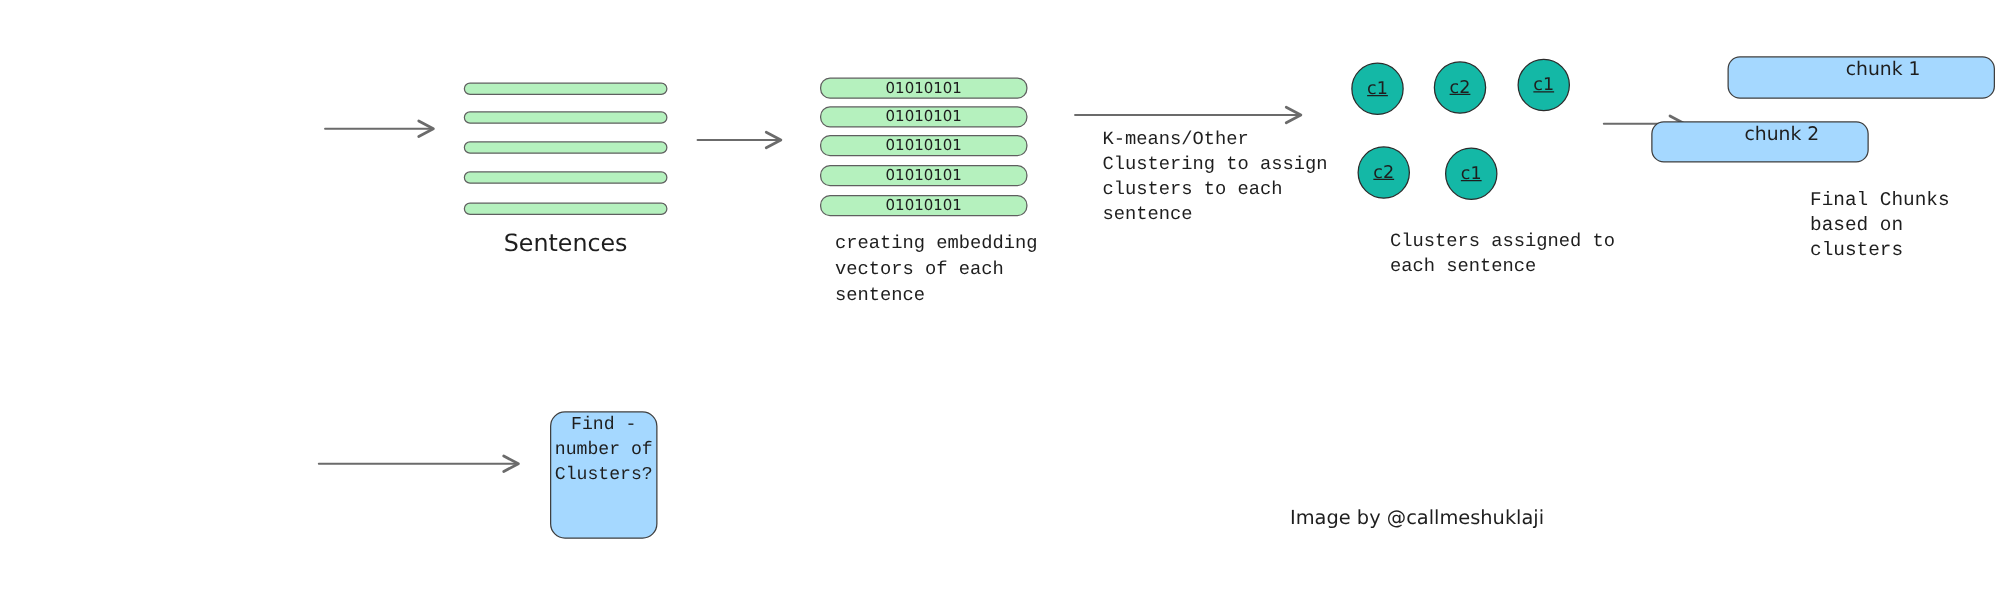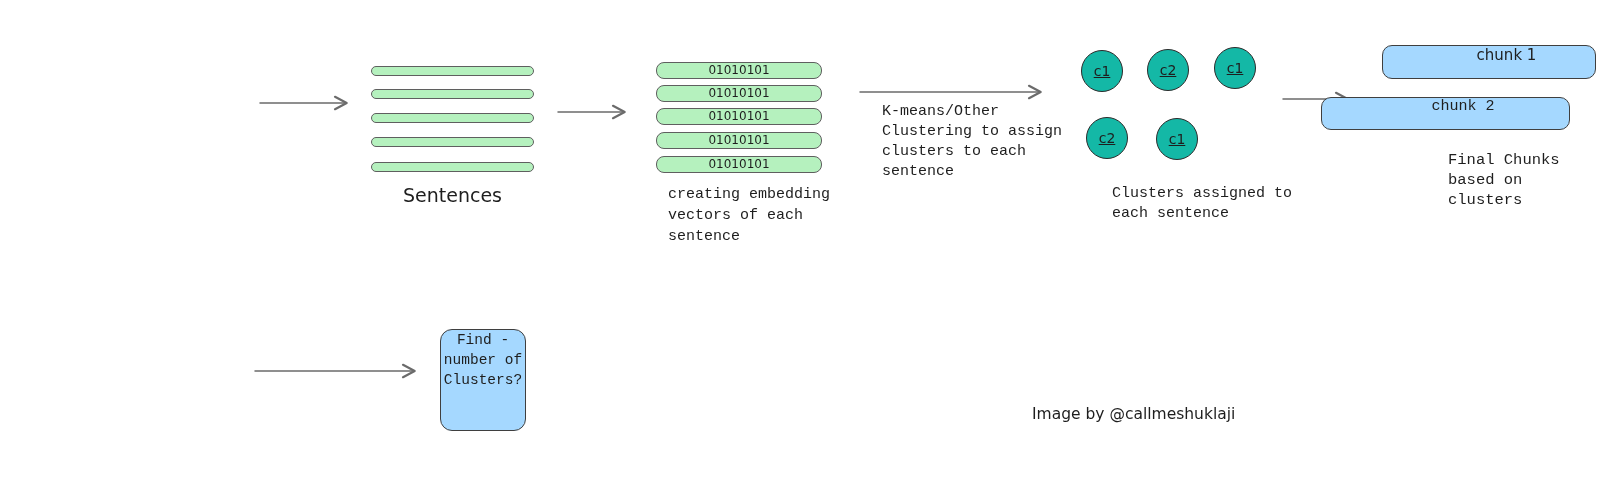--- a/index.html
+++ b/index.html
@@ -56,21 +56,21 @@
     width:42px;height:42px;border-radius:50%;
     border:1.4px solid #2b2b2b;background:#14b8a6;
     display:flex;align-items:center;justify-content:center;
     font-size:14px;box-sizing:border-box;text-decoration:underline;
   }
   .clusters-caption{left:1112px;top:184px;font-size:15px;line-height:20px;}
 
   
   .chunk{border-radius:10px;font-size:15px;padding-left:35px;}
   .chunk-1{left:1382px;top:45px;width:214px;height:34px;}
-  .chunk-2{left:1321px;top:97px;width:249px;height:33px;font-family:Liberation Mono, monospace;}
+  .chunk-2{left:1321px;top:97px;width:174px;height:33px;}
   .chunks-caption{left:1448px;top:150px;font-size:15.5px;line-height:20px;}
 
   
   .find-box{left:440px;top:329px;width:86px;height:102px;border-radius:12px;
     font-size:14.5px;line-height:20px;}
 
   
   .credit{left:1032px;top:405px;font-size:15.5px;}
 
   .arrows{left:0;top:0;width:1600px;height:490px;pointer-events:none;}

